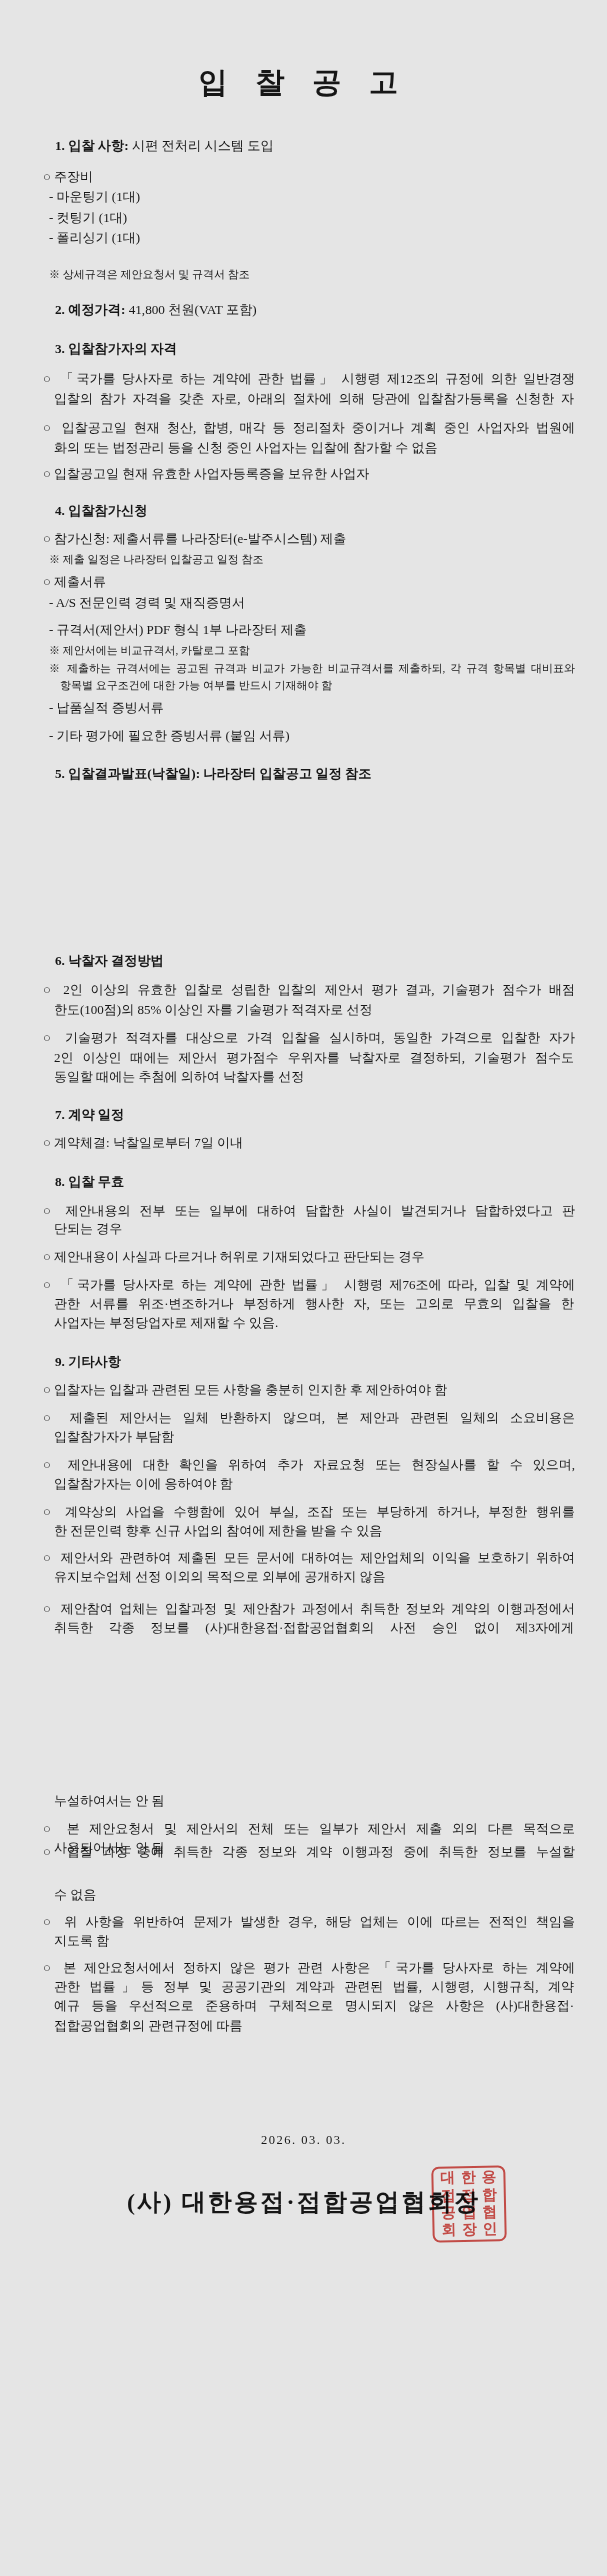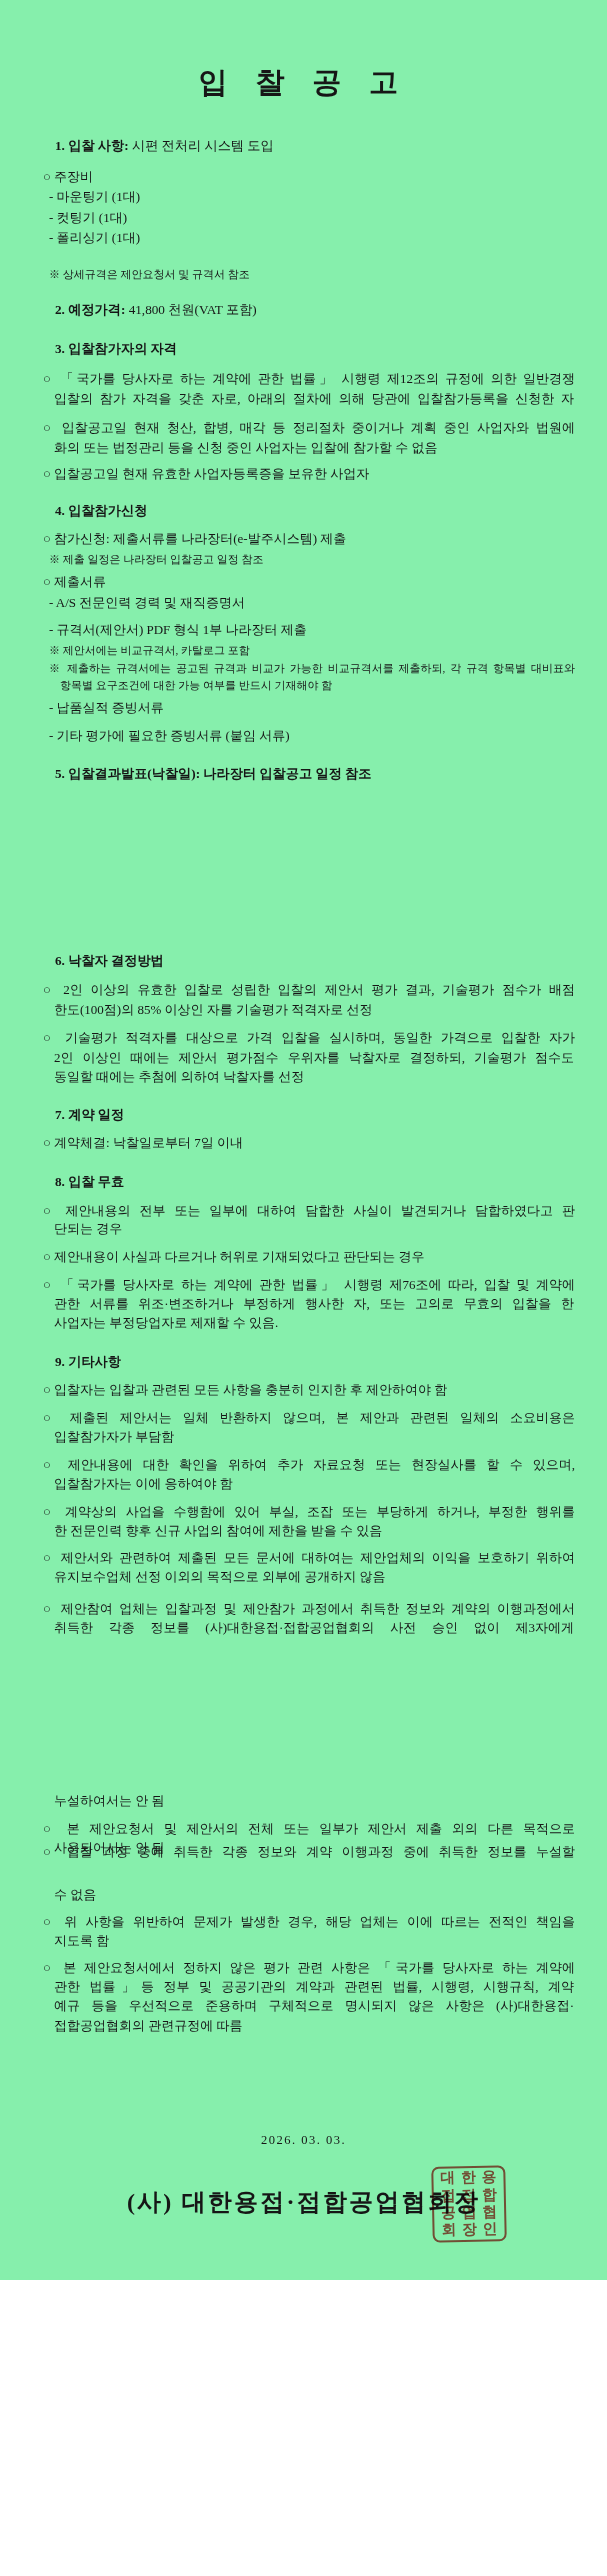--- a/index.html
+++ b/index.html
@@ -1,20 +1,20 @@
 <!DOCTYPE html>
 <html style="font-size:11.8px"><head>
 <meta charset="utf-8">
 <style>
   html,body{margin:0;padding:0;background:#ffffff;}
   .page{
     position:relative;
     width:607px;
-    height:2280px;
-    background:#86efac;
+    height:2576px;
+    background:#e5e5e5;
     font-family:"Liberation Serif","DejaVu Serif",serif;
     color:#161616;
     overflow:hidden;
   }
   .line{
     position:absolute;
     white-space:nowrap;
     font-size:13px;
     line-height:18.4px;
   }

